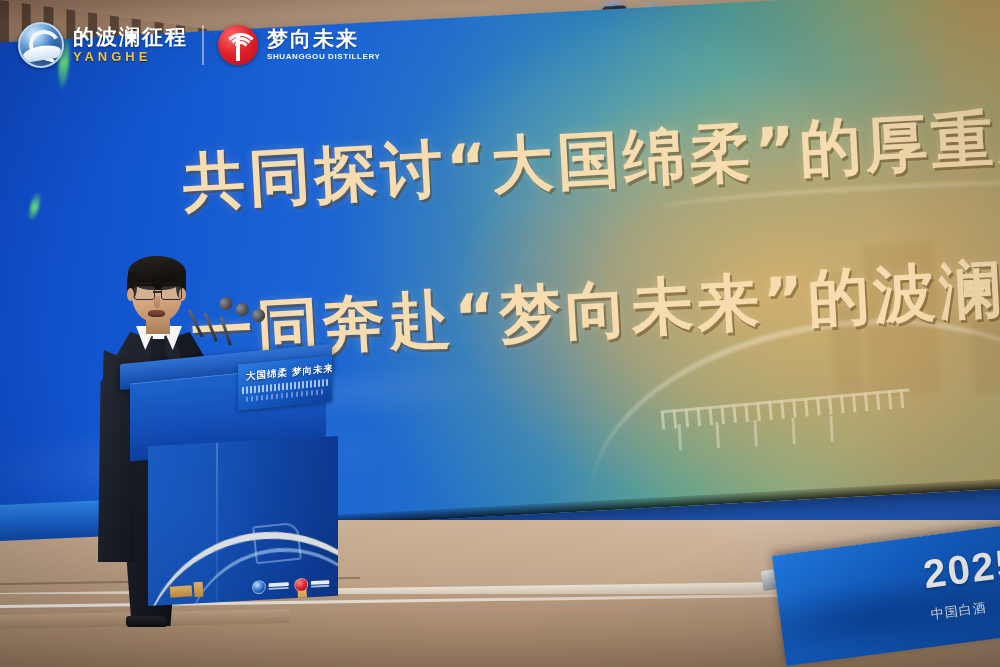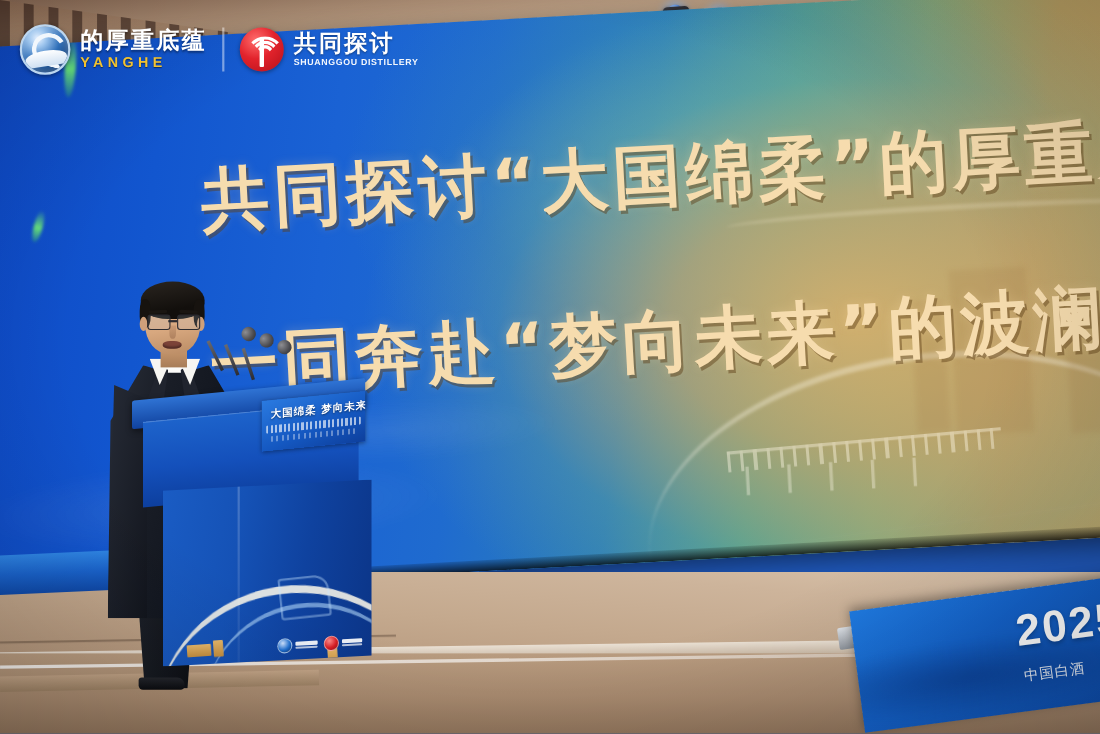--- a/index.html
+++ b/index.html
@@ -635,35 +635,35 @@
   <div class="sign2025">
     <div class="sheen"></div>
     <div class="year">2025</div>
     <div class="sub">中国白酒</div>
   </div>
 
   <div class="logobar">
     <div class="logo-group">
       <div class="yh-emblem"></div>
       <div class="yh-text">
-        <div class="yh-cn">的厚重底蕴</div>
+        <div class="yh-cn">的波澜征程</div>
         <div class="yh-en">YANGHE</div>
       </div>
     </div>
 
     <div class="logo-div"></div>
 
     <div class="logo-group">
       <div class="sg-emblem">
         <div class="arc sg-a1"></div>
         <div class="arc sg-a2"></div>
         <div class="arc sg-a3"></div>
         <div class="sg-bar"></div>
       </div>
       <div class="sg-text">
-        <div class="sg-cn">共同探讨</div>
+        <div class="sg-cn">梦向未来</div>
         <div class="sg-en">SHUANGGOU DISTILLERY</div>
       </div>
     </div>
   </div>
 
   <div class="vignette"></div>
 </div>
 
 </body></html>

